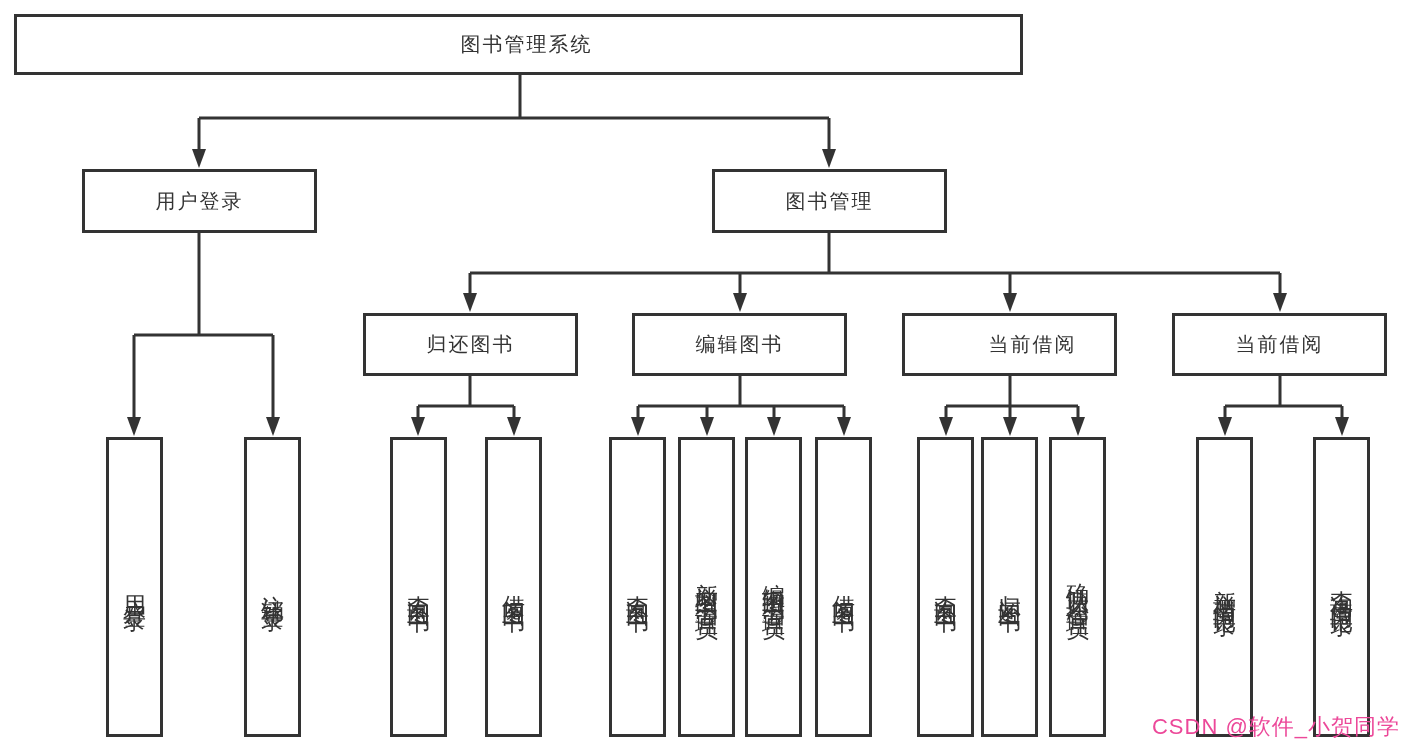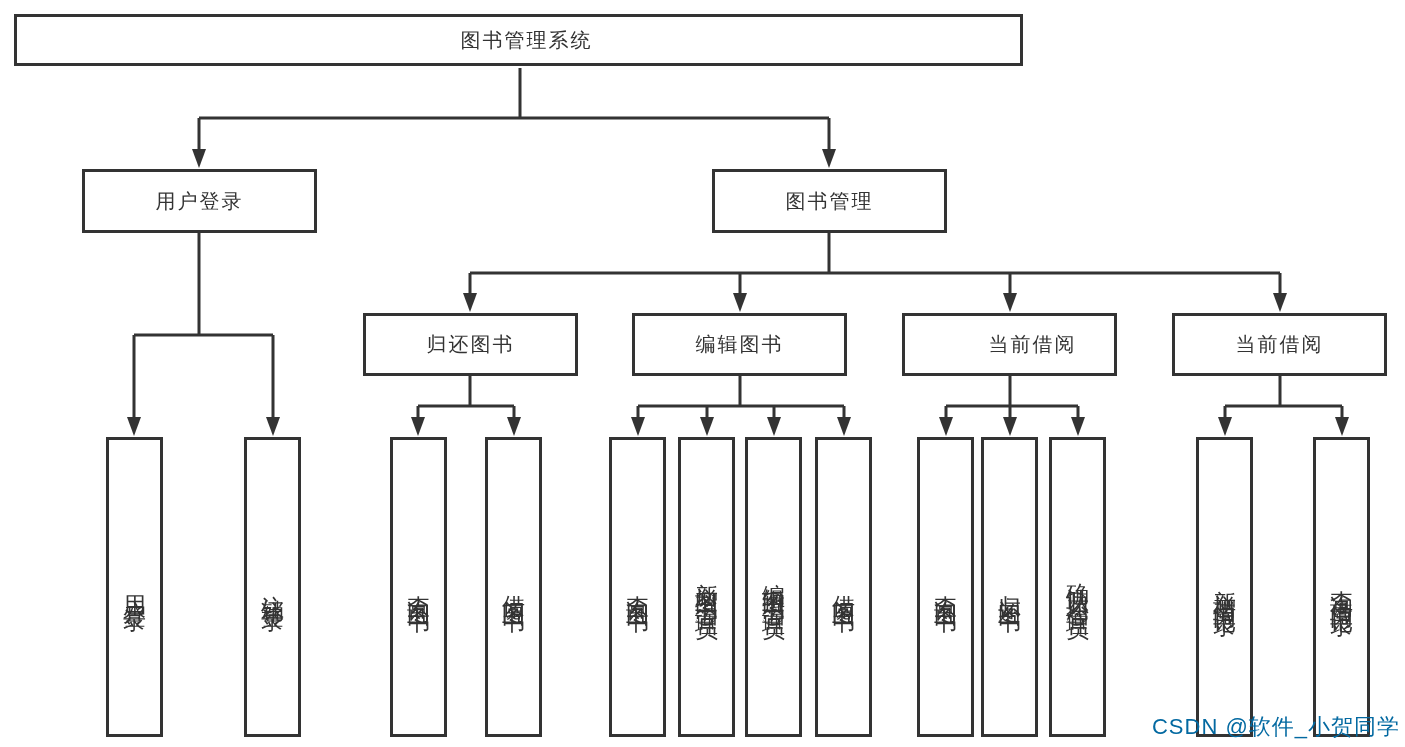--- a/index.html
+++ b/index.html
@@ -38,21 +38,21 @@
     font-size:23px;
     line-height:1;
     letter-spacing:5px;
     color:#333333;
   }
 
   .watermark {
     position:absolute;
     right:5px; bottom:5px;
     font-size:22px;
-    color:#0369a1;
+    color:#ec4899;
     letter-spacing:1px;
     white-space:nowrap;
   }
 </style>
 </head>
 <body>
 
 <div class="canvas">
 
   <svg class="wires" viewBox="0 0 1405 747" aria-hidden="true">
@@ -84,21 +84,21 @@
     <path d="M1010 376 V406 M946 406 H1078 M946 406 V419 M1010 406 V419 M1078 406 V419"></path>
     <polygon points="939,417 953,417 946,436"></polygon>
     <polygon points="1003,417 1017,417 1010,436"></polygon>
     <polygon points="1071,417 1085,417 1078,436"></polygon>
 
     <path d="M1280 376 V406 M1225 406 H1342 M1225 406 V419 M1342 406 V419"></path>
     <polygon points="1218,417 1232,417 1225,436"></polygon>
     <polygon points="1335,417 1349,417 1342,436"></polygon>
   </svg>
 
-  <div class="hnode" style="left:14px; top:14px; width:1009px; height:52px;padding-left:16px;">
+  <div class="hnode" style="left:14px; top:14px; width:1009px; height:61px;padding-left:16px;">
     <span>图书管理系统</span>
   </div>
 
   <div class="hnode" style="left:82px; top:169px; width:235px; height:64px;">
     <span>用户登录</span>
   </div>
   <div class="hnode" style="left:712px; top:169px; width:235px; height:64px;">
     <span>图书管理</span>
   </div>
 

